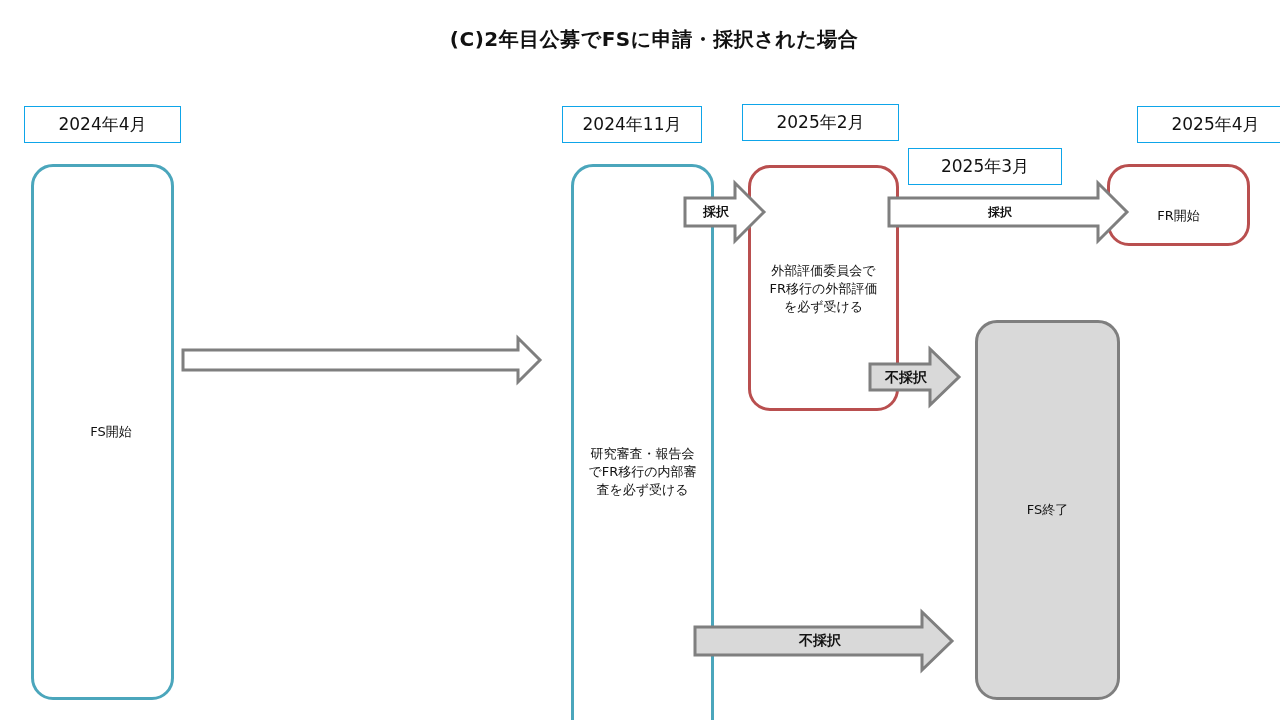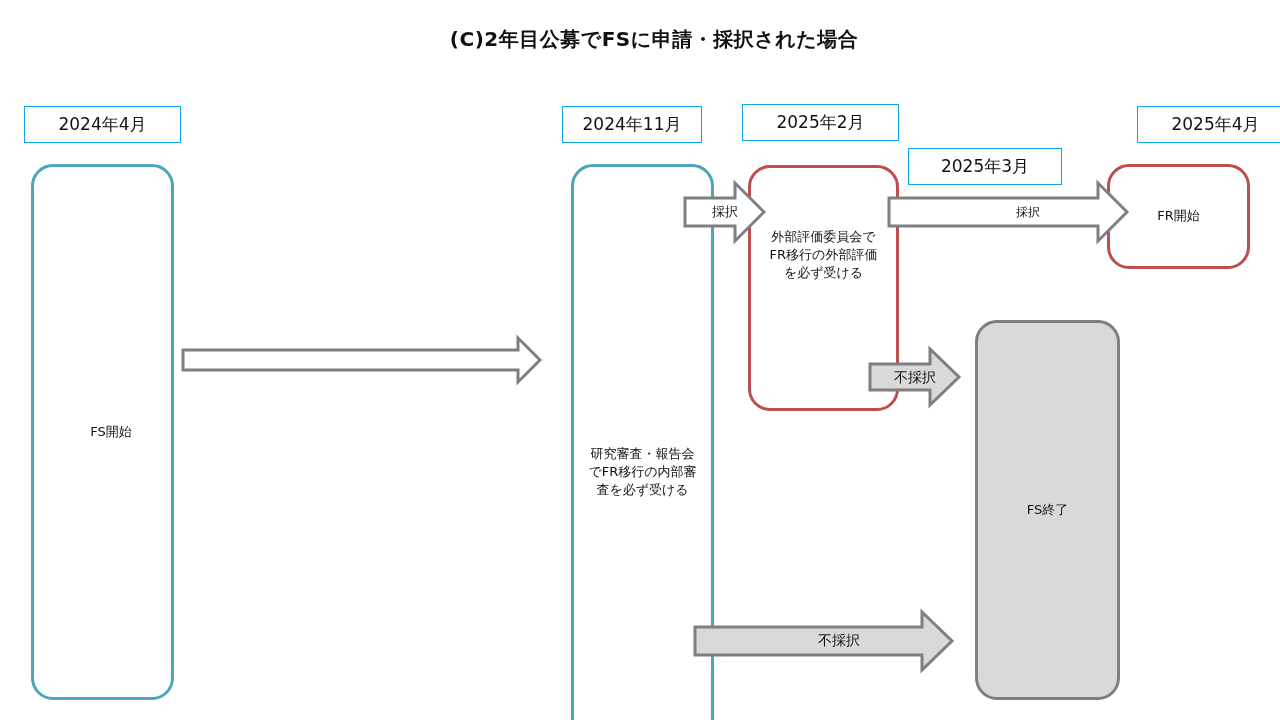--- a/index.html
+++ b/index.html
@@ -9,46 +9,46 @@
            font-size:20px; font-weight:bold; letter-spacing:0.5px;margin-left:28px; }
   .date { position:absolute; height:37px; border:1px solid #0ea5e9; box-sizing:border-box;
           display:flex; align-items:center; justify-content:center; font-size:17px; background:#fff; }
   .box { position:absolute; box-sizing:border-box; border:3px solid; border-radius:22px;
          display:flex; align-items:center; justify-content:center; text-align:center;
          font-size:13px; line-height:18px; background:#fff; }
   .teal { border-color:#4ba6bc;padding-left:17px; }
   .red { border-color:#b94f4f; }
   .gray { border-color:#7f7f7f; background:#d9d9d9; }
   svg.arrows { position:absolute; left:0; top:0; }
-  .alabel { position:absolute; font-size:13px; text-align:right; }
+  .alabel { position:absolute; font-size:13px; text-align:center;font-weight:bold; }
 </style>
 </head>
 <body>
 
 <div class="title">(C)2年目公募でFSに申請・採択された場合</div>
 
 <div class="date" style="left:24px;top:106px;width:157px;">2024年4月</div>
 <div class="date" style="left:562px;top:106px;width:140px;">2024年11月</div>
 <div class="date" style="left:742px;top:104px;width:157px;">2025年2月</div>
 <div class="date" style="left:908px;top:106px;width:154px;margin-top:42px;">2025年3月</div>
 <div class="date" style="left:1101px;top:106px;width:157px;margin-left:36px;">2025年4月</div>
 
 <div class="box teal" style="left:31px;top:164px;width:143px;height:536px;">
   <span>FS開始</span>
 </div>
 
 <div class="box teal" style="left:571px;top:164px;width:143px;height:616px;padding:0 14px;">
   <span>研究審査・報告会でFR移行の内部審査を必ず受ける</span>
 </div>
 
-<div class="box red" style="left:748px;top:165px;width:151px;height:246px;align-items:flex-start;padding:60px 16px 0;">
+<div class="box red" style="left:748px;top:165px;width:151px;height:246px;align-items:flex-start;padding:94px 16px 0;">
   <span>外部評価委員会でFR移行の外部評価を必ず受ける</span>
 </div>
 
-<div class="box red" style="left:1107px;top:164px;width:143px;height:105px;align-items:flex-start;padding-top:40px;">
+<div class="box red" style="left:1107px;top:164px;width:143px;height:82px;align-items:flex-start;padding-top:40px;">
   <span>FR開始</span>
 </div>
 
 <div class="box gray" style="left:939px;top:320px;width:145px;height:380px;margin-left:36px;">
   <span>FS終了</span>
 </div>
 
 <svg class="arrows" width="1280" height="720">
   <polygon points="183,350 518,350 518,338 540,360 518,382 518,370 183,370" fill="#ffffff" stroke="#7f7f7f" stroke-width="3"></polygon>
   <polygon points="685,198 735,198 735,183 764,212 735,241 735,226 685,226" fill="#ffffff" stroke="#7f7f7f" stroke-width="3"></polygon>

